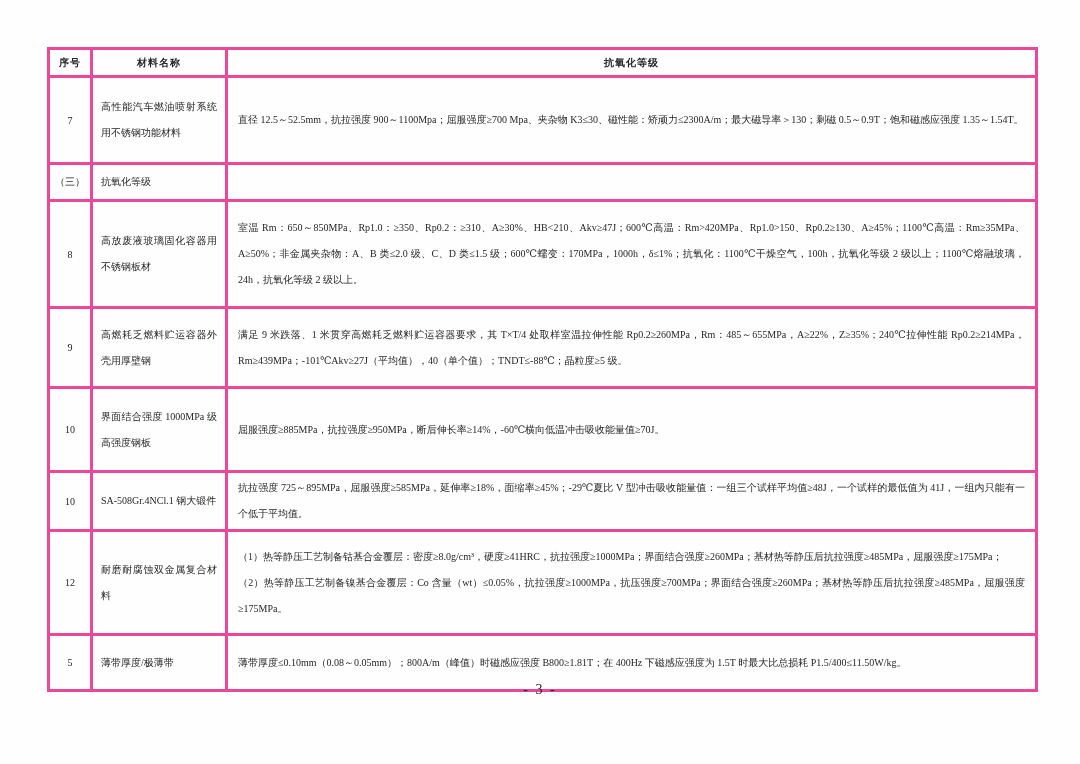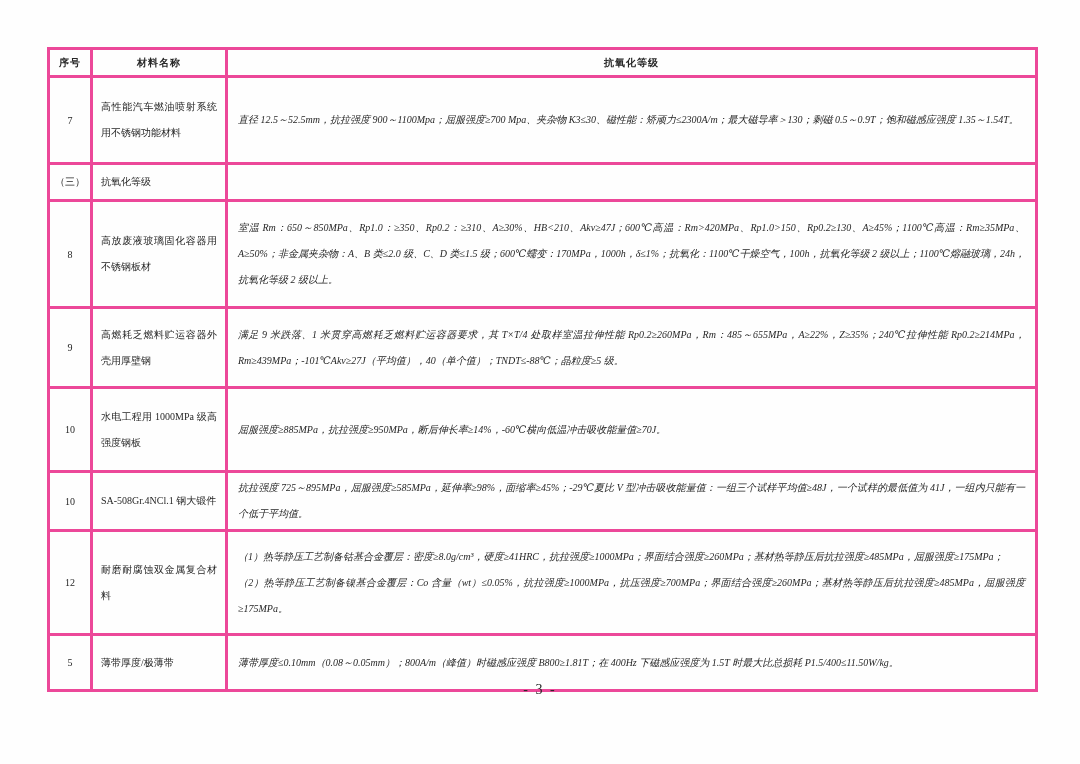--- a/index.html
+++ b/index.html
@@ -41,21 +41,20 @@
     padding: 4px 8px;
     line-height: 26px;
     text-align: justify;
     word-break: break-word;
   }
   td.req-cell {
     padding: 2px 10px;
     line-height: 26px;
     text-align: justify;
     word-break: break-word;
-    font-style: italic;
   }
   .pagenum {
     position: absolute;
     left: 0; top: 682px;
     width: 100%;
     text-align: center;
     font-size: 14px;
     letter-spacing: 2px;
   }
 </style>
@@ -93,27 +92,27 @@
         <td class="name-cell">高放废液玻璃固化容器用不锈钢板材</td>
         <td class="req-cell">室温 Rm：650～850MPa、Rp1.0：≥350、Rp0.2：≥310、A≥30%、HB&lt;210、Akv≥47J；600℃高温：Rm&gt;420MPa、Rp1.0&gt;150、Rp0.2≥130、A≥45%；1100℃高温：Rm≥35MPa、A≥50%；非金属夹杂物：A、B 类≤2.0 级、C、D 类≤1.5 级；600℃蠕变：170MPa，1000h，δ≤1%；抗氧化：1100℃干燥空气，100h，抗氧化等级 2 级以上；1100℃熔融玻璃，24h，抗氧化等级 2 级以上。</td>
       </tr>
       <tr style="height:80px">
         <td class="no-cell">9</td>
         <td class="name-cell">高燃耗乏燃料贮运容器外壳用厚壁钢</td>
         <td class="req-cell">满足 9 米跌落、1 米贯穿高燃耗乏燃料贮运容器要求，其 T×T/4 处取样室温拉伸性能 Rp0.2≥260MPa，Rm：485～655MPa，A≥22%，Z≥35%；240℃拉伸性能 Rp0.2≥214MPa，Rm≥439MPa；-101℃Akv≥27J（平均值），40（单个值）；TNDT≤-88℃；晶粒度≥5 级。</td>
       </tr>
       <tr style="height:84px">
         <td class="no-cell">10</td>
-        <td class="name-cell">水电工程用 1000MPa 级高强度钢板</td>
+        <td class="name-cell">界面结合强度 1000MPa 级高强度钢板</td>
         <td class="req-cell">屈服强度≥885MPa，抗拉强度≥950MPa，断后伸长率≥14%，-60℃横向低温冲击吸收能量值≥70J。</td>
       </tr>
       <tr style="height:56px">
         <td class="no-cell">10</td>
         <td class="name-cell">SA-508Gr.4NCl.1 钢大锻件</td>
-        <td class="req-cell">抗拉强度 725～895MPa，屈服强度≥585MPa，延伸率≥98%，面缩率≥45%；-29℃夏比 V 型冲击吸收能量值：一组三个试样平均值≥48J，一个试样的最低值为 41J，一组内只能有一个低于平均值。</td>
+        <td class="req-cell">抗拉强度 725～895MPa，屈服强度≥585MPa，延伸率≥18%，面缩率≥45%；-29℃夏比 V 型冲击吸收能量值：一组三个试样平均值≥48J，一个试样的最低值为 41J，一组内只能有一个低于平均值。</td>
       </tr>
       <tr style="height:104px">
         <td class="no-cell">12</td>
         <td class="name-cell">耐磨耐腐蚀双金属复合材料</td>
         <td class="req-cell">
           <div>（1）热等静压工艺制备钴基合金覆层：密度≥8.0g/cm³，硬度≥41HRC，抗拉强度≥1000MPa；界面结合强度≥260MPa；基材热等静压后抗拉强度≥485MPa，屈服强度≥175MPa；</div>
           <div>（2）热等静压工艺制备镍基合金覆层：Co 含量（wt）≤0.05%，抗拉强度≥1000MPa，抗压强度≥700MPa；界面结合强度≥260MPa；基材热等静压后抗拉强度≥485MPa，屈服强度≥175MPa。</div>
         </td>
       </tr>
       <tr style="height:56px">

